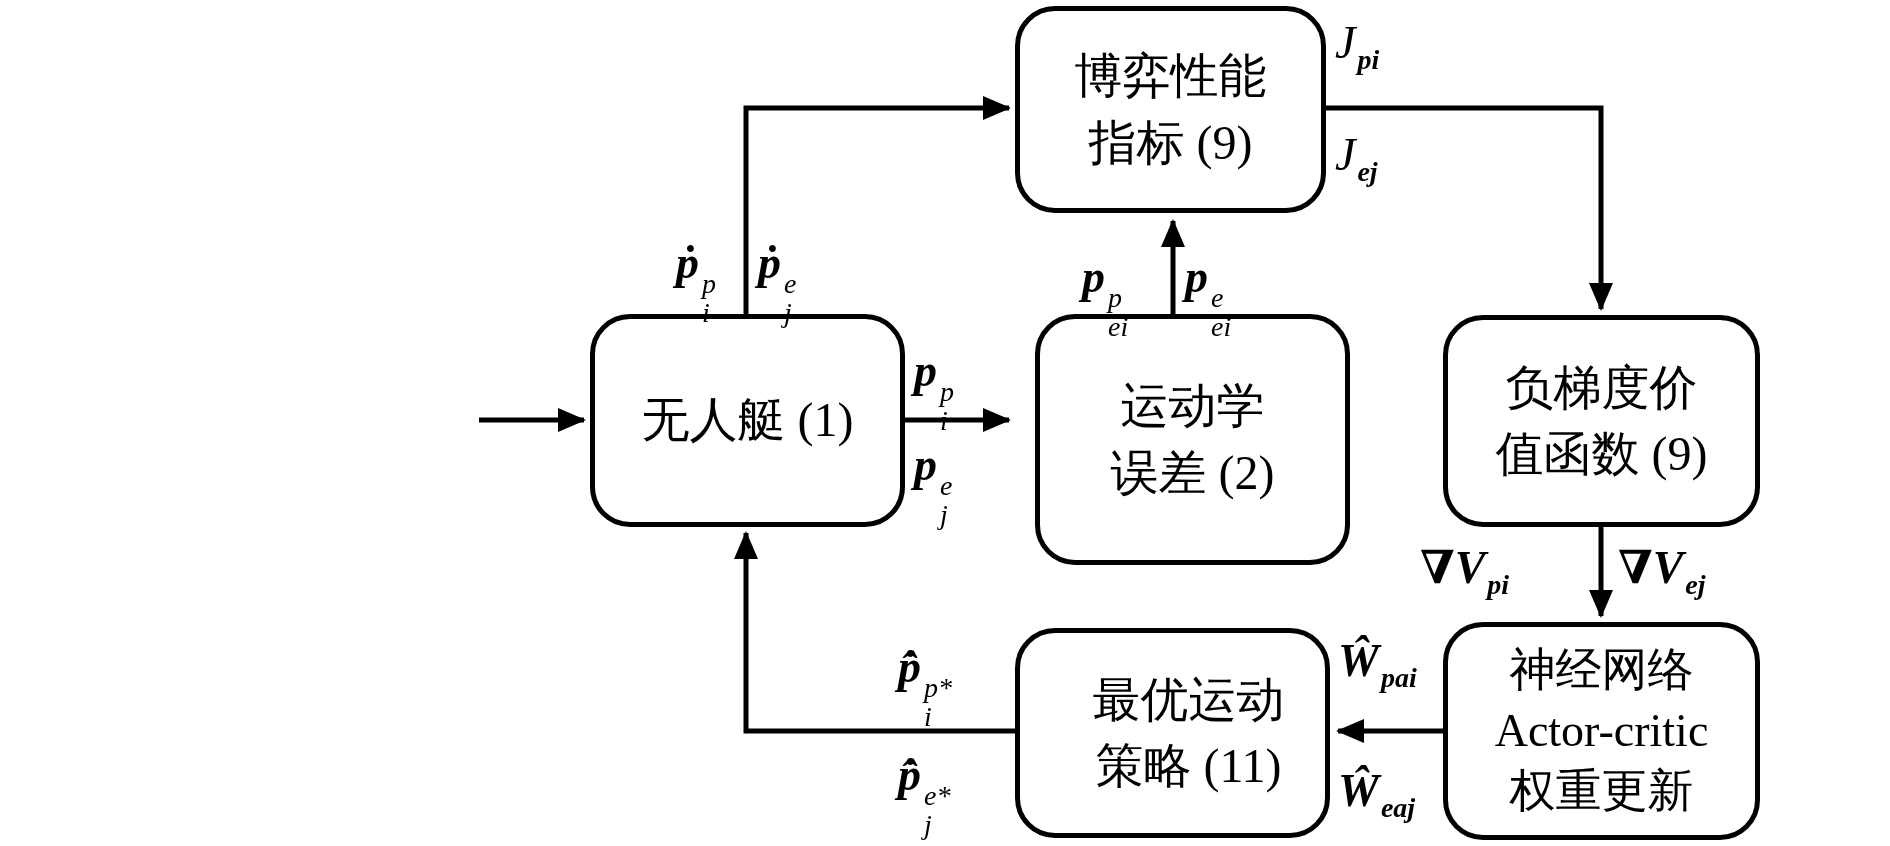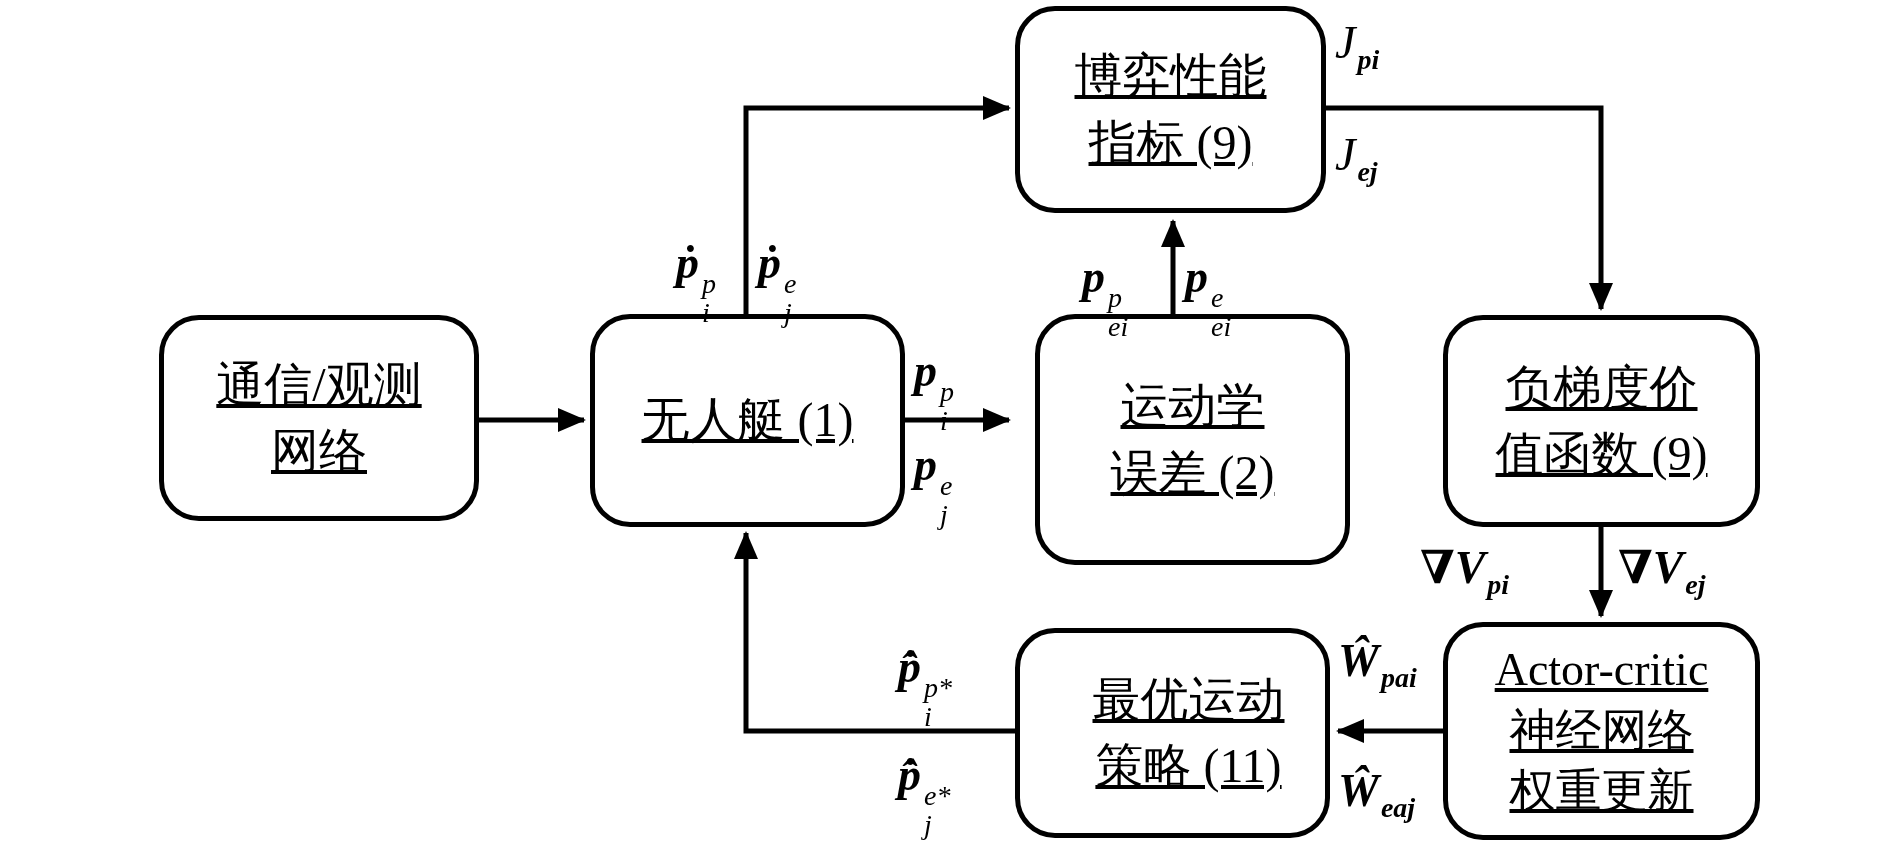--- a/index.html
+++ b/index.html
@@ -13,21 +13,20 @@
   #wires{position:absolute;left:0;top:0;width:1890px;height:846px;}
   .box{
     position:absolute;
     border:5px solid #000;
     border-radius:40px;
     background:#fff;
     display:flex;flex-direction:column;
     align-items:center;justify-content:center;
     font-size:48px;color:#000;text-align:center;line-height:1.38;
     box-sizing:border-box;
-    text-decoration:underline;
   }
   .box .bl{display:block;white-space:nowrap;}
   .mathlabel{
     position:absolute;
     font-family:"Liberation Serif","DejaVu Serif",serif;
     font-style:italic;font-weight:bold;
     font-size:46px;color:#000;white-space:nowrap;
   }
   .mpre{font-style:normal;font-weight:bold;}
   .mlight .mbase{font-weight:normal;}
@@ -53,24 +52,20 @@
     <polyline points="479,420 584,420" fill="none" stroke="#000" stroke-width="5" marker-end="url(#ah)"></polyline>
     <polyline points="746,314 746,108 1009,108" fill="none" stroke="#000" stroke-width="5" marker-end="url(#ah)"></polyline>
     <polyline points="905,420 1009,420" fill="none" stroke="#000" stroke-width="5" marker-end="url(#ah)"></polyline>
     <polyline points="1173,314 1173,221" fill="none" stroke="#000" stroke-width="5" marker-end="url(#ah)"></polyline>
     <polyline points="1326,108 1601,108 1601,309" fill="none" stroke="#000" stroke-width="5" marker-end="url(#ah)"></polyline>
     <polyline points="1601,527 1601,616" fill="none" stroke="#000" stroke-width="5" marker-end="url(#ah)"></polyline>
     <polyline points="1443,731 1338,731" fill="none" stroke="#000" stroke-width="5" marker-end="url(#ah)"></polyline>
     <polyline points="1015,731 746,731 746,533" fill="none" stroke="#000" stroke-width="5" marker-end="url(#ah)"></polyline>
   </svg>
 
-  <div class="box" style="left:159px;top:315px;width:320px;height:206px;">
-    <span class="bl">通信/观测</span>
-    <span class="bl">网络</span>
-  </div>
 
   <div class="box" style="left:590px;top:314px;width:315px;height:213px;">
     <span class="bl">无人艇 (1)</span>
   </div>
 
   <div class="box" style="left:1015px;top:6px;width:311px;height:207px;">
     <span class="bl">博弈性能</span>
     <span class="bl">指标 (9)</span>
   </div>
 
@@ -78,22 +73,22 @@
     <span class="bl">运动学</span>
     <span class="bl">误差 (2)</span>
   </div>
 
   <div class="box" style="left:1443px;top:315px;width:317px;height:212px;">
     <span class="bl">负梯度价</span>
     <span class="bl">值函数 (9)</span>
   </div>
 
   <div class="box" style="left:1443px;top:622px;width:317px;height:218px;font-size:46px;line-height:1.32;">
+    <span class="bl">神经网络</span>
     <span class="bl">Actor-critic</span>
-    <span class="bl">神经网络</span>
     <span class="bl">权重更新</span>
   </div>
 
   <div class="box" style="left:1015px;top:628px;width:315px;height:210px;padding-left:32px;">
     <span class="bl">最优运动</span>
     <span class="bl">策略 (11)</span>
   </div>
 
   <span class="mathlabel" style="left:676px;top:236px;">
     <span class="mbase">ṗ</span><span class="mstack">

